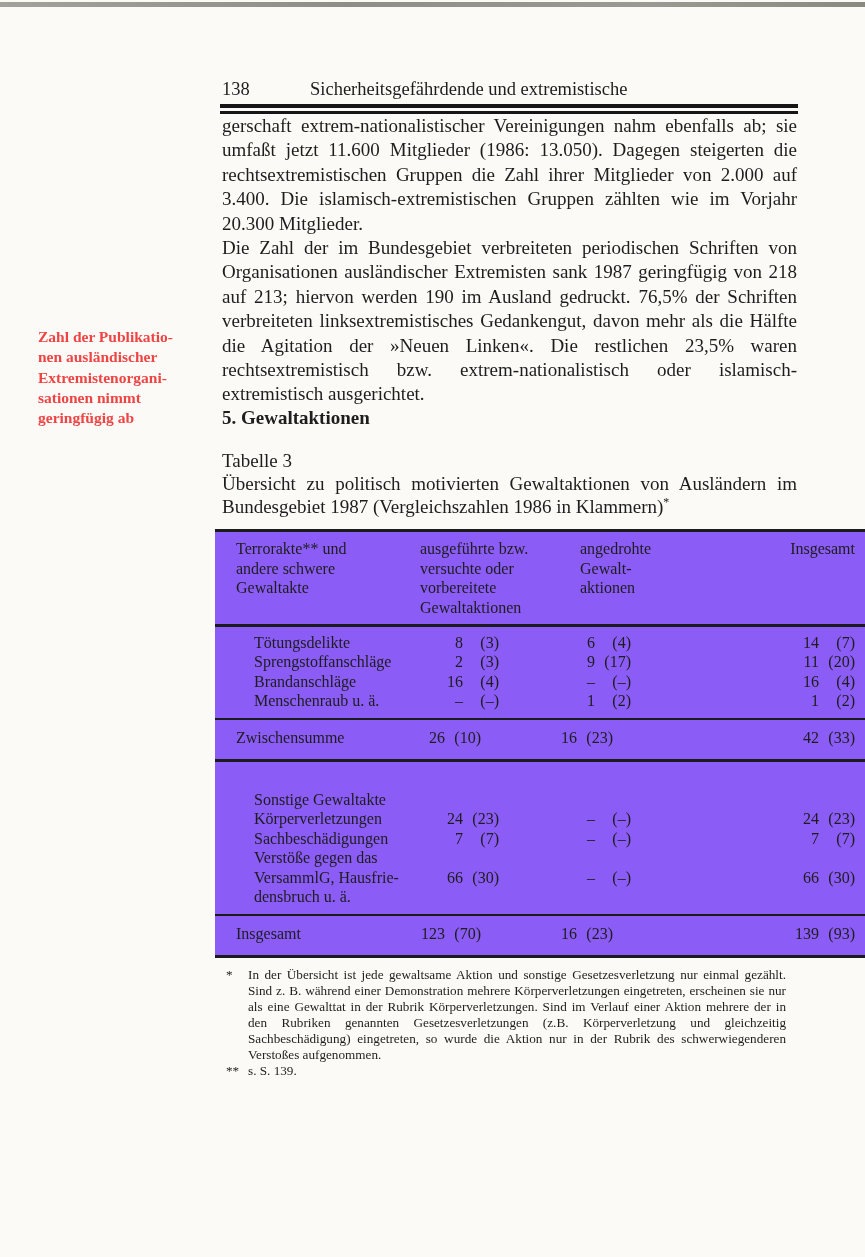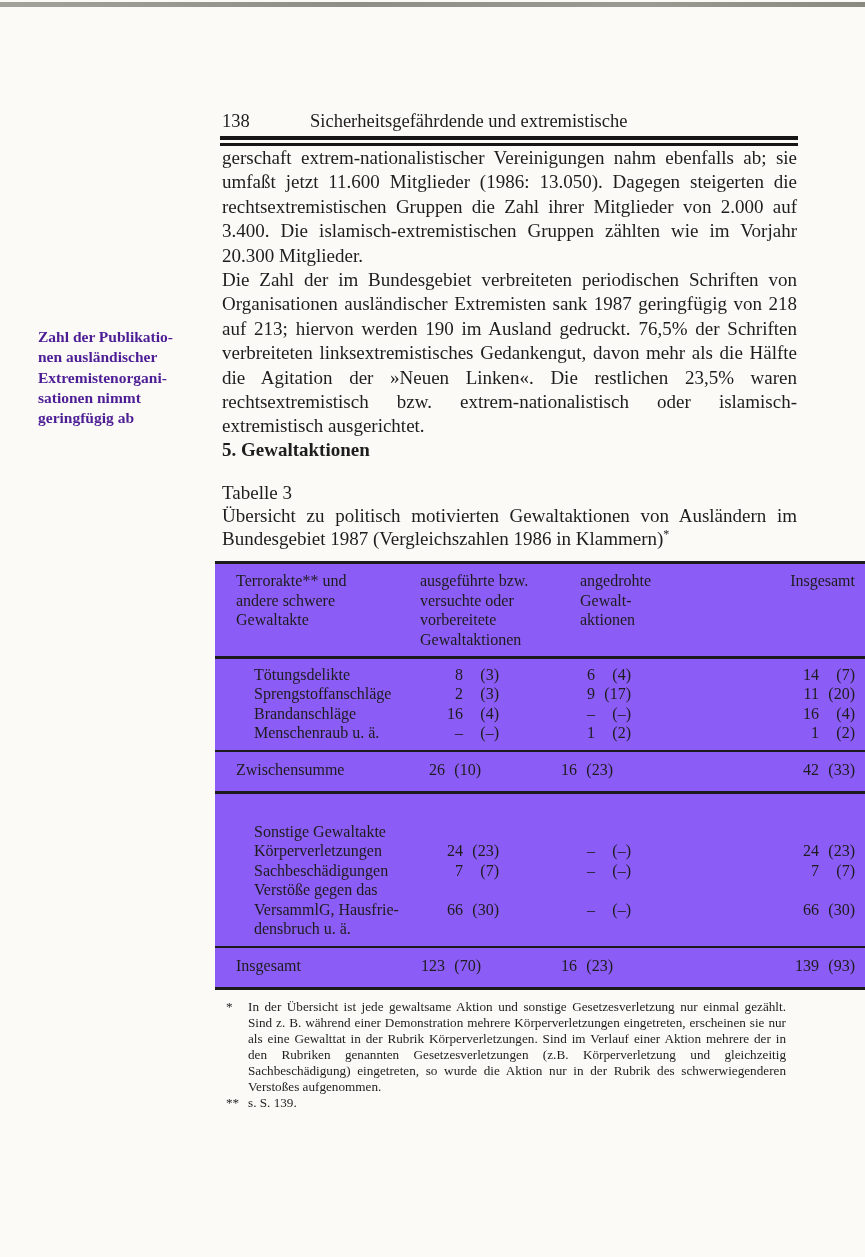--- a/index.html
+++ b/index.html
@@ -14,21 +14,21 @@
     color:#1d1d1d;
   }
   .scan-line {
     position:absolute; top:2px; left:0; width:865px; height:5px;
     background:linear-gradient(90deg,#a3a29a 0%,#8f8e86 40%,#9b9a92 75%,#8a897f 100%);
   }
   .content { position:absolute; left:222px; top:0; width:575px; }
 
   
   .running-head {
-    padding-top:111px; display:flex; align-items:baseline;
+    padding-top:79px; display:flex; align-items:baseline;
     font-size:18.5px; line-height:21px;
   }
   .running-head .pnum { width:36px; }
   .running-head .rtitle { margin-left:52px;font-family:Liberation Serif, serif; }
   .head-rule {
     margin-top:4px; height:10px; width:578px; margin-left:-2px;
     border-top:4px solid #161616; border-bottom:3.5px solid #161616;
     box-sizing:border-box;
   }
 
@@ -40,21 +40,21 @@
   h3.sect {
     margin:0; font-size:19px; line-height:21px; font-weight:bold;
   }
   .h4 { margin-top:43px; }
   .h5 { margin-top:58px; }
   .para2 { margin-top:20px; }
 
   .margin-note {
     position:absolute; left:38px; top:327px; width:178px;
     font-size:15.5px; line-height:20.3px; font-weight:bold;
-    color:#4c1d95;
+    color:#ef4444;
   }
 
   .tabelle-label { margin:21px 0 0 0; font-size:19px; line-height:23px; }
   .tabelle-caption { margin:0; font-size:19px; line-height:23px; text-align:justify; }
   .tabelle-caption sup { font-size:12px; line-height:0; }
 
   
   .tbl {
     margin-top:11px; margin-left:-7px; width:656px;
     background:#8b5cf6; font-size:16px; line-height:19.5px;

